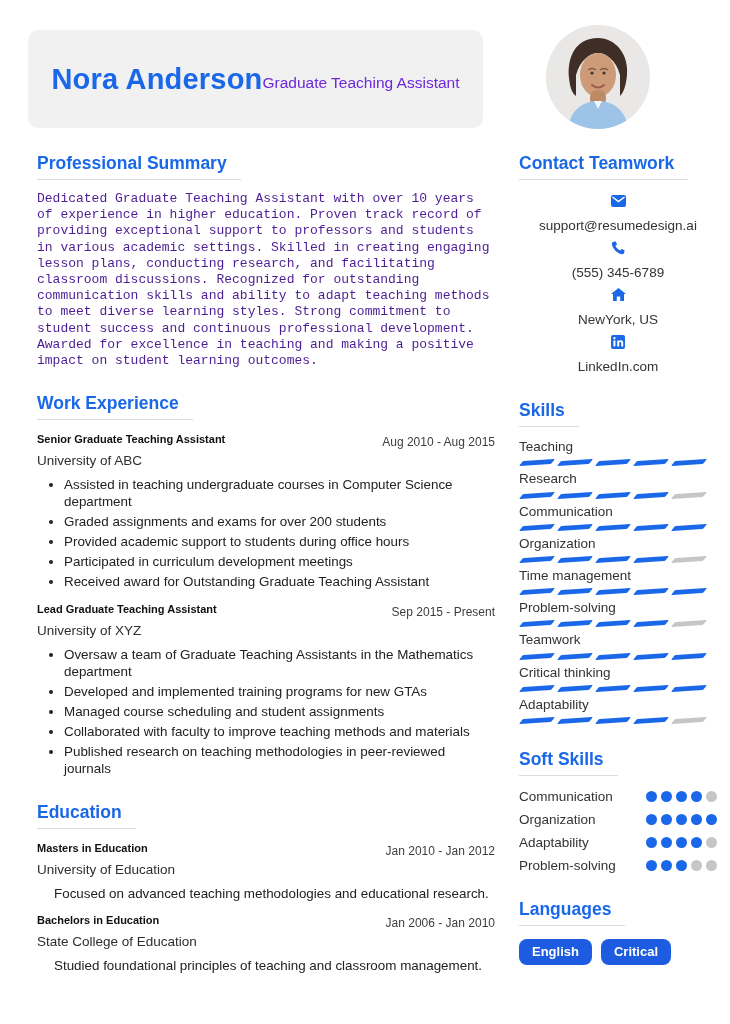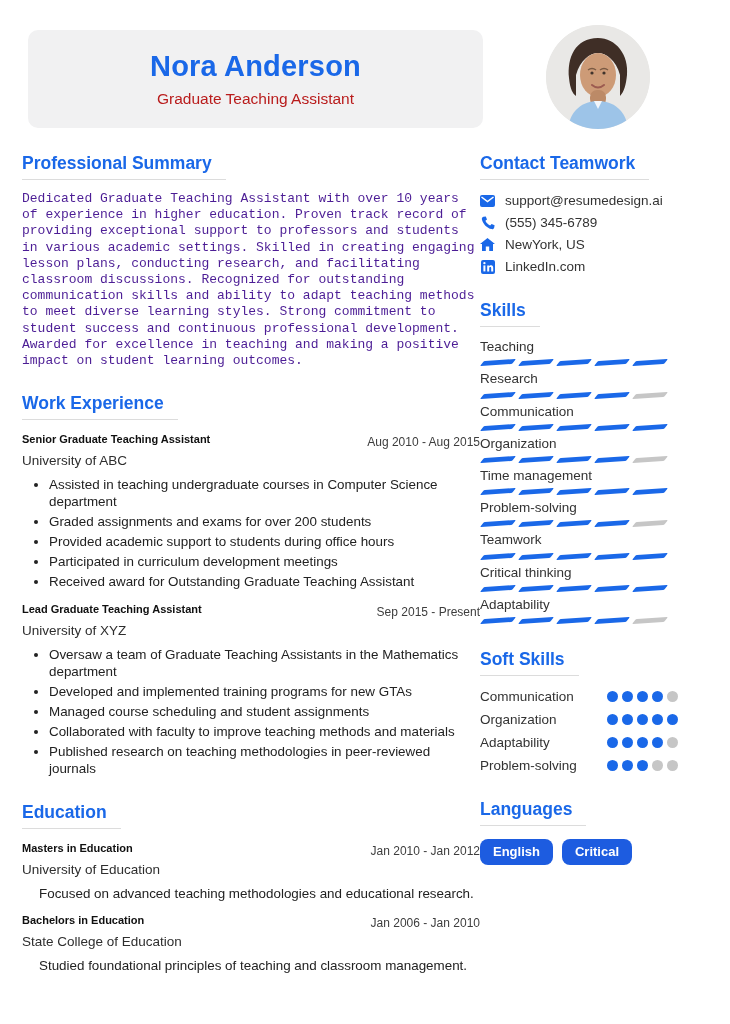--- a/index.html
+++ b/index.html
@@ -12,32 +12,32 @@
   body{
     width:730px;height:1024px;background:#ffffff;
     font-family:"Liberation Sans", sans-serif;color:#2e2e2e;
   }
   .page{position:relative;width:730px;height:1024px;overflow:hidden;}
 
   
   .top-row{display:flex;align-items:flex-start;padding:30px 25px 0 28px;}
   .header-card{
     width:455px;height:98px;background:#f1f1f2;border-radius:10px;
-    display:flex;flex-direction:column;align-items:center;justify-content:center;
+    display:flex;flex-direction:row;align-items:center;justify-content:center;
   }
   .name{font-size:29px;font-weight:bold;color:var(--accent);letter-spacing:.2px;}
-  .job-subtitle{font-size:15.5px;color:#b91c1c;margin-top:7px;}
+  .job-subtitle{font-size:15.5px;color:#6d28d9;margin-top:7px;}
   .avatar{
     width:104px;height:104px;border-radius:50%;overflow:hidden;
     margin-left:63px;margin-top:-5px;flex:none;background:#e9e8e6;
   }
   .avatar svg{display:block;width:104px;height:104px;}
 
   
-  .columns{display:flex;padding:0 22px;margin-top:24px;}
+  .columns{display:flex;padding:0 37px;margin-top:24px;gap:24px;}
   .left-col{width:458px;flex:none;}
   .right-col{width:198px;flex:none;}
 
   
   .sec-heading{
     margin:0;font-size:17.5px;font-weight:bold;color:var(--accent);
     display:inline-block;border-bottom:1.5px solid #dcdcdc;
     padding:0 14px 6px 0;line-height:1.15;
   }
 
@@ -48,21 +48,21 @@
   .entry-head{display:flex;justify-content:space-between;align-items:flex-start;margin-top:13px;}
   .entry-title{font-size:11px;font-weight:bold;color:#101010;line-height:1.15;text-align:center;}
   .entry-dates{font-size:12px;color:#3d3d3d;padding-top:2px;white-space:nowrap;}
   .entry-sub{font-size:13.5px;color:#2e2e2e;margin-top:4px;}
   ul.bullets{margin:9px 0 0 0;padding-left:27px;}
   ul.bullets li{font-size:13.4px;line-height:1.26;color:#222222;margin-bottom:3px;}
   .edu-desc{margin:9px 0 0 17px;font-size:13.4px;color:#222222;}
 
   
   .contact-list{margin-top:13px;}
-  .contact-item{display:flex;align-items:center;gap:10px;margin-bottom:7px;font-size:13.5px;color:#333333;}
+  .contact-item{display:flex;align-items:center;gap:10px;margin-bottom:7px;font-size:13.5px;color:#333333;flex-direction:column;}
   .contact-item .cicon{flex:none;width:15px;height:15px;display:flex;align-items:center;justify-content:center;}
   .contact-item .cicon svg{display:block;}
 
   .skills-list{margin-top:12px;}
   .skill{margin-bottom:6px;}
   .skill-name{font-size:13.5px;color:#333333;line-height:1.2;}
   .skill-bar{display:flex;gap:6px;margin-top:5px;margin-bottom:4px;padding-left:2px;}
   .seg{width:32px;height:5px;border-radius:1px;transform:skew(-38deg,-4deg);background:var(--bar-empty);}
   .seg.filled{background:var(--accent);}
 

